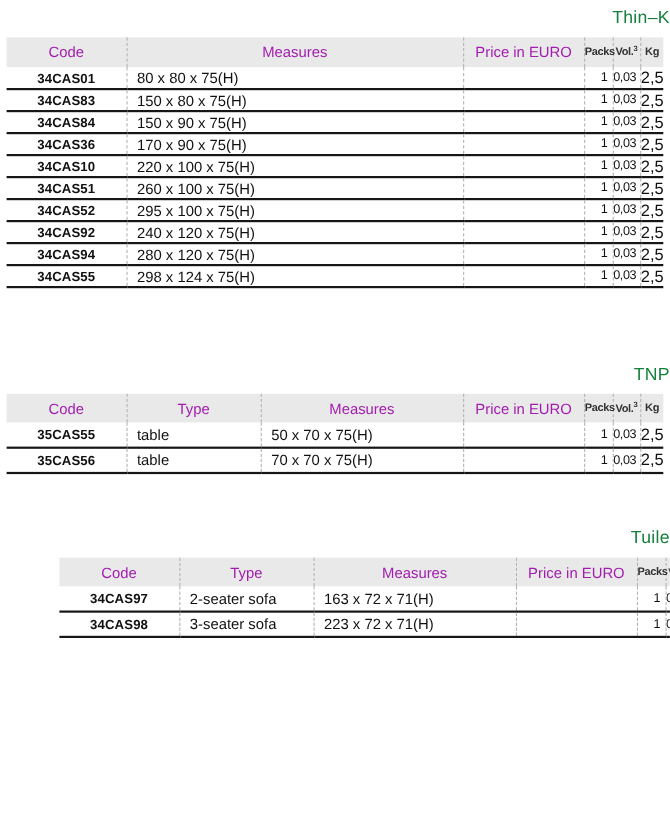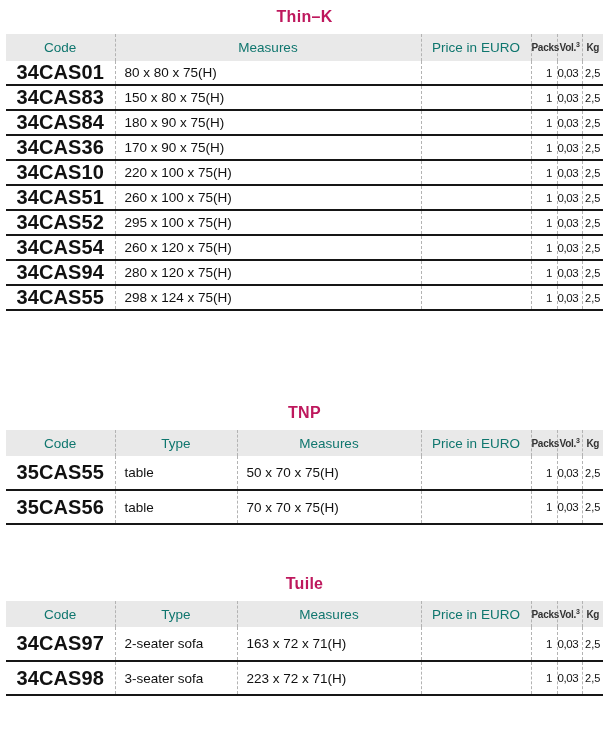--- a/index.html
+++ b/index.html
@@ -4,55 +4,55 @@
 <style>
   * { margin:0; padding:0; box-sizing:border-box; }
   html, body { background:#ffffff; }
   body {
     width:609px; height:754px; overflow:hidden;
     font-family:"Liberation Sans", sans-serif;
     color:#161616;
     padding-top:7px;
   }
   .tbl-title {
-    font-size:16px; font-weight:700; text-align:center;
-    color:#be185d; letter-spacing:0.3px;
+    font-size:16px; font-weight:400; text-align:right;
+    color:#15803d; letter-spacing:0.3px;
     line-height:19px; margin-bottom:8px;
   }
   table.cat {
     border-collapse:collapse; table-layout:fixed;
     width:597px; margin-left:6px;
   }
   thead th {
     background:#e9e9e9;
-    font-weight:400; font-size:13.5px; color:#0f766e;
+    font-weight:400; font-size:13.5px; color:#a21caf;
     text-align:center; vertical-align:middle;
     padding:0;
   }
   #sec-0 thead th { height:27px; }
   #sec-1 thead th, #sec-2 thead th { height:26px; }
   thead th.small { font-size:10px; letter-spacing:-0.3px; color:#333;font-weight:bold; }
   thead th.small sup { font-size:7px; }
   tbody td {
     border-bottom:2px solid #161616;
     vertical-align:middle; padding:0;
     font-size:13.5px; color:#111;
     white-space:nowrap; overflow:hidden;
   }
   #sec-0 tbody td { height:20px; }
-  #sec-1 tbody td, #sec-2 tbody td { height:34px; }
+  #sec-1 tbody td, #sec-2 tbody td { height:23px; }
   .sep { border-left:1px dashed #b3b3b3; }
-  td.col-code { font-weight:700; font-size:20px; text-align:center; letter-spacing:0.1px; }
+  td.col-code { font-weight:700; font-size:12px; text-align:center; letter-spacing:0.1px; }
   td.col-type, td.col-measures { text-align:left; padding-left:9px; }
   td.col-price { text-align:center; }
   td.col-packs { text-align:right; padding-right:4px; font-size:11.5px; }
   td.col-vol   { text-align:left; font-size:11.5px; letter-spacing:-0.4px; }
-  td.col-kg    { text-align:center; font-size:11px; }
-  #sec-1 { margin-top:92px; }
-  #sec-2 { margin-top:49px; }
+  td.col-kg    { text-align:center; font-size:15px; }
+  #sec-1 { margin-top:69px; }
+  #sec-2 { margin-top:49px;padding-left:48px; }
 </style>
 </head>
 <body>
 
 <section id="sec-0" class="tbl-section">
   <h2 class="tbl-title">Thin–K</h2>
   <table class="cat">
     <colgroup>
       <col style="width:109px">
         <col style="width:306px">
@@ -83,21 +83,21 @@
         <tr>
           <td class="col-code">34CAS83</td>
           <td class="col-measures sep">150 x 80 x 75(H)</td>
           <td class="col-price sep"></td>
           <td class="col-packs sep">1</td>
           <td class="col-vol sep">0,03</td>
           <td class="col-kg sep">2,5</td>
         </tr>
         <tr>
           <td class="col-code">34CAS84</td>
-          <td class="col-measures sep">180 x 90 x 75(H)</td>
+          <td class="col-measures sep">150 x 90 x 75(H)</td>
           <td class="col-price sep"></td>
           <td class="col-packs sep">1</td>
           <td class="col-vol sep">0,03</td>
           <td class="col-kg sep">2,5</td>
         </tr>
         <tr>
           <td class="col-code">34CAS36</td>
           <td class="col-measures sep">170 x 90 x 75(H)</td>
           <td class="col-price sep"></td>
           <td class="col-packs sep">1</td>
@@ -122,22 +122,22 @@
         </tr>
         <tr>
           <td class="col-code">34CAS52</td>
           <td class="col-measures sep">295 x 100 x 75(H)</td>
           <td class="col-price sep"></td>
           <td class="col-packs sep">1</td>
           <td class="col-vol sep">0,03</td>
           <td class="col-kg sep">2,5</td>
         </tr>
         <tr>
-          <td class="col-code">34CAS54</td>
-          <td class="col-measures sep">260 x 120 x 75(H)</td>
+          <td class="col-code">34CAS92</td>
+          <td class="col-measures sep">240 x 120 x 75(H)</td>
           <td class="col-price sep"></td>
           <td class="col-packs sep">1</td>
           <td class="col-vol sep">0,03</td>
           <td class="col-kg sep">2,5</td>
         </tr>
         <tr>
           <td class="col-code">34CAS94</td>
           <td class="col-measures sep">280 x 120 x 75(H)</td>
           <td class="col-price sep"></td>
           <td class="col-packs sep">1</td>

